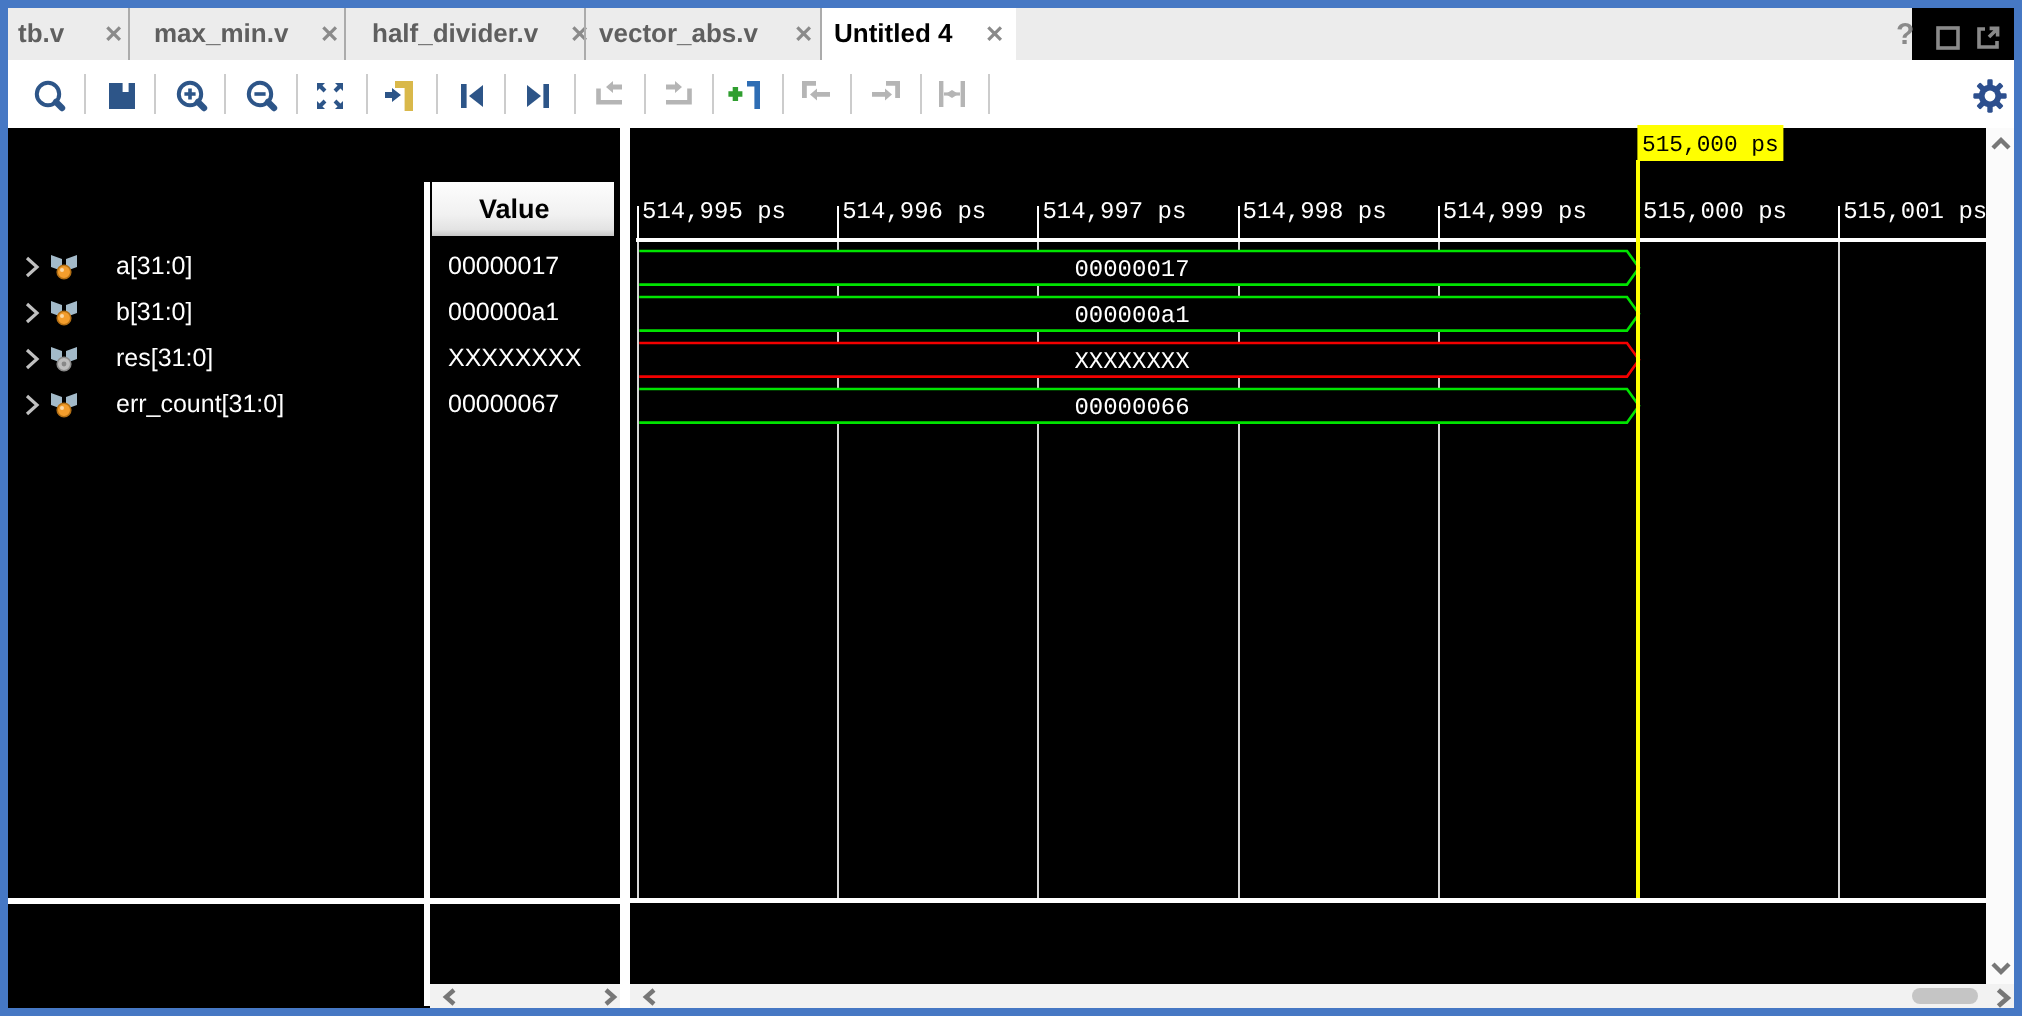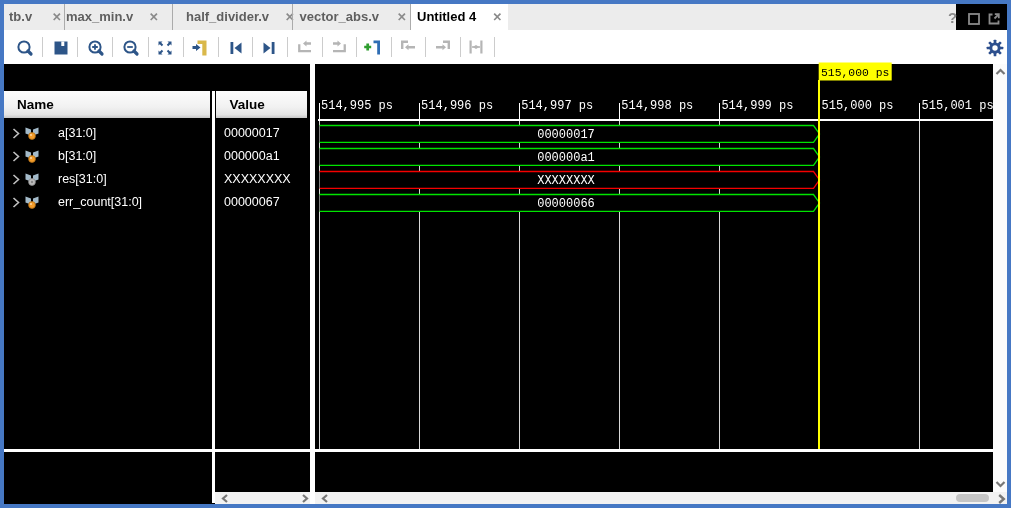--- a/index.html
+++ b/index.html
@@ -44,21 +44,21 @@
 </head>
 <body>
 <div id="win">
 
   <div id="tabbar">
     <div class="tab" style="left:0;width:60px">
         <span class="lbl" style="left:5px">tb.v</span>
         <span class="x" style="left:48px">✕</span>
       </div>
     <div class="tsep" style="left:60px"></div>
-    <div class="tab" style="left:54px;width:103px">
+    <div class="tab" style="left:65px;width:103px">
         <span class="lbl" style="left:8px">max_min.v</span>
         <span class="x" style="left:91px">✕</span>
       </div>
     <div class="tsep" style="left:168px"></div>
     <div class="tab" style="left:175px;width:119px">
         <span class="lbl" style="left:7px">half_divider.v</span>
         <span class="x" style="left:106px">✕</span>
       </div>
     <div class="tsep" style="left:288px"></div>
     <div class="tab" style="left:289px;width:117px">
@@ -177,22 +177,21 @@
           <rect x="6.8" y="0.6" width="2.4" height="3.4" rx="0.6" transform="rotate(180 8 8)"></rect>
           <rect x="6.8" y="0.6" width="2.4" height="3.4" rx="0.6" transform="rotate(225 8 8)"></rect>
           <rect x="6.8" y="0.6" width="2.4" height="3.4" rx="0.6" transform="rotate(270 8 8)"></rect>
           <rect x="6.8" y="0.6" width="2.4" height="3.4" rx="0.6" transform="rotate(315 8 8)"></rect>
         </g>
         <circle cx="8" cy="8" r="2.4" fill="#fff"></circle>
       </svg>
   </div>
 
   <div id="content">
-    <div id="hdrName" class="hdr"><span style="margin-left:13px">Name</span></div>
-    <div id="hdrValue" class="hdr"><span style="margin-left:14px">Value</span></div>
+    <div id="hdrValue" class="hdr"><span style="margin-left:24px">Value</span></div>
     <div id="colsep"></div>
 
     <div class="row" style="top:57.5px">
       <svg class="chev" width="8" height="11" viewBox="0 0 8 11">
           <path d="M1.5 1 L6.5 5.5 L1.5 10" fill="none" stroke="#c0c0c0" stroke-width="1.6"></path>
         </svg>
       <svg class="sigico" width="14" height="15" viewBox="0 0 14 15">
           <polygon points="0.5,1.5 6,3.5 6,9.5 0.5,7.5" fill="#a3bac9"></polygon>
           <polygon points="13.5,1.5 8,3.5 8,9.5 13.5,7.5" fill="#a3bac9"></polygon>
           <circle cx="7" cy="10" r="3.4" fill="#f39d2c" stroke="#b36f14" stroke-width="0.8"></circle>

